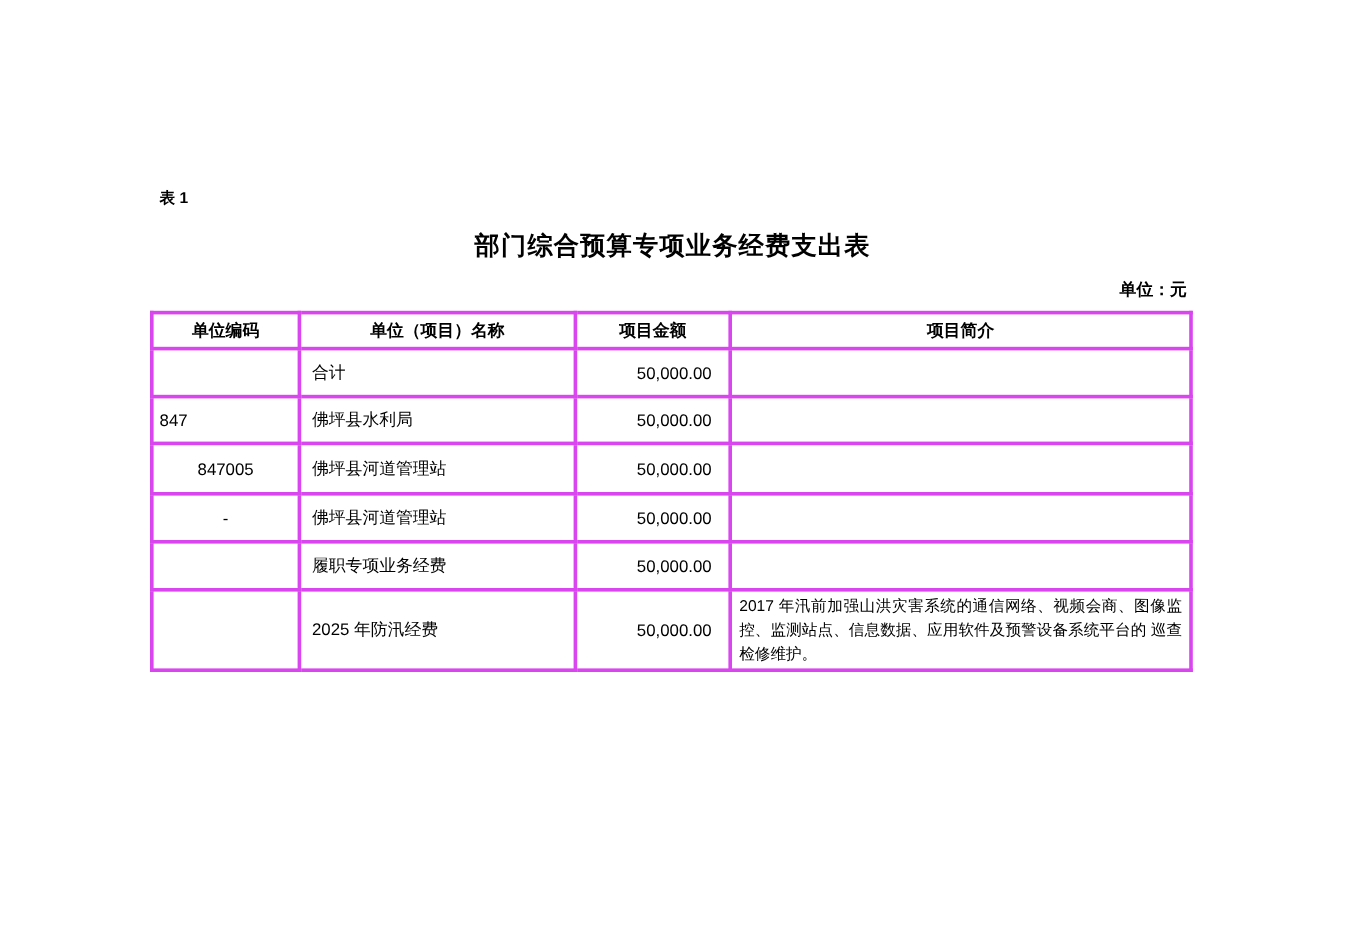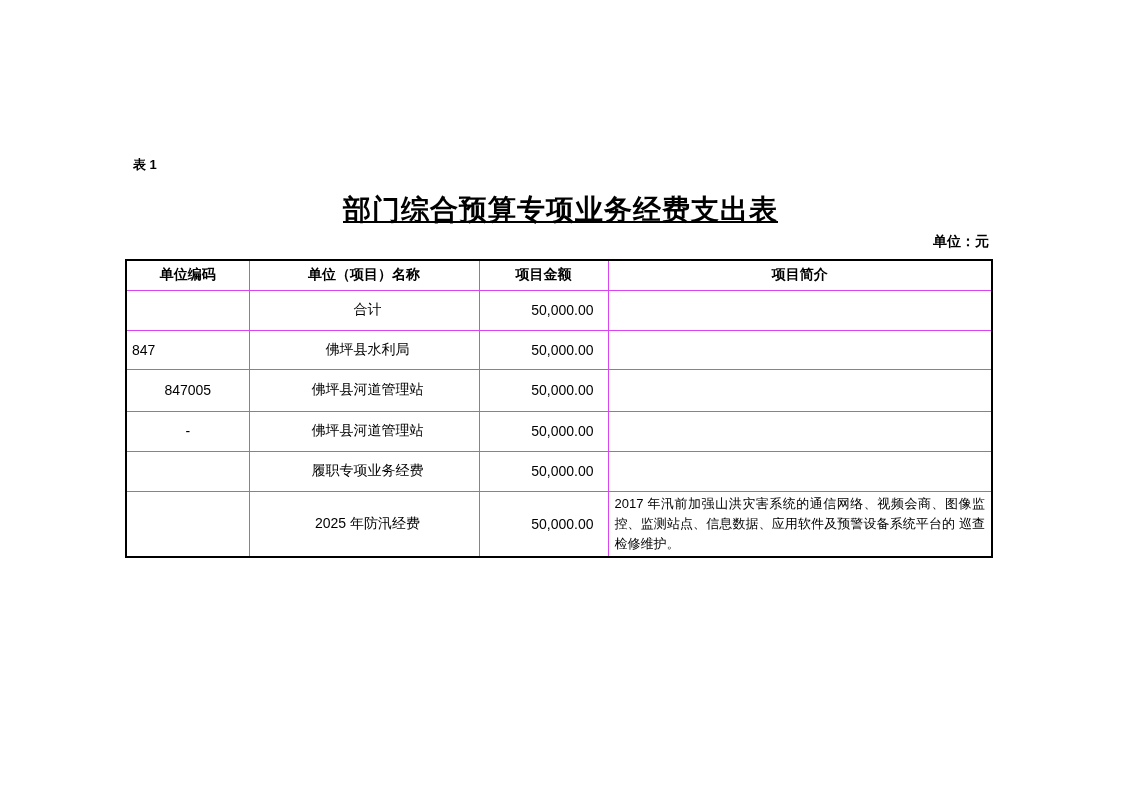--- a/index.html
+++ b/index.html
@@ -19,65 +19,64 @@
     top: 156px;
     font-size: 13px;
     font-weight: bold;
   }
   .doc-title {
     position: absolute;
     left: 0;
     top: 191px;
     width: 100%;
     text-align: center;
-    font-size: 28px;
+    font-size: 21px;
     font-weight: bold;
     letter-spacing: 1px;
     font-family: "Liberation Sans", sans-serif;
-    text-decoration: underline;
   }
   .unit-note {
     position: absolute;
     top: 233px;
     right: 132px;
     font-size: 14px;
     font-weight: bold;
   }
   table.budget-table {
     position: absolute;
     left: 125px;
     top: 259px;
     border-collapse: collapse;
     table-layout: fixed;
     width: 866px;
     border: 2px solid #000000;
     font-size: 14px;
   }
   .budget-table th, .budget-table td {
-    border: 1px solid #d946ef;
+    border: 3px solid #d946ef;
     vertical-align: middle;
     overflow: hidden;
   }
   .budget-table thead tr { height: 30px; }
   .budget-table th {
     font-size: 14px;
     font-weight: bold;
     text-align: center;
     padding: 2px;
   }
   .budget-table tbody tr:nth-child(1) { height: 40px; }
   .budget-table tbody tr:nth-child(2) { height: 39px; }
   .budget-table tbody tr:nth-child(3) { height: 42px; }
   .budget-table tbody tr:nth-child(4) { height: 40px; }
   .budget-table tbody tr:nth-child(5) { height: 40px; }
   .budget-table tbody tr:nth-child(6) { height: 63px; }
   .cell-code   { text-align: center; padding: 2px 4px; }
   
   .budget-table tbody tr:nth-child(2) .cell-code { text-align: left; padding-left: 5px; }
-  .cell-name   { text-align: center; padding: 2px 2px 2px 9px; }
+  .cell-name   { text-align: left; padding: 2px 2px 2px 9px; }
   .cell-amount { text-align: right; padding: 2px 14px 2px 2px; }
   .cell-desc   {
     text-align: justify;
     padding: 2px 6px;
     font-size: 13px;
     line-height: 20px;
     vertical-align: middle;
   }
 </style>
 </head>

